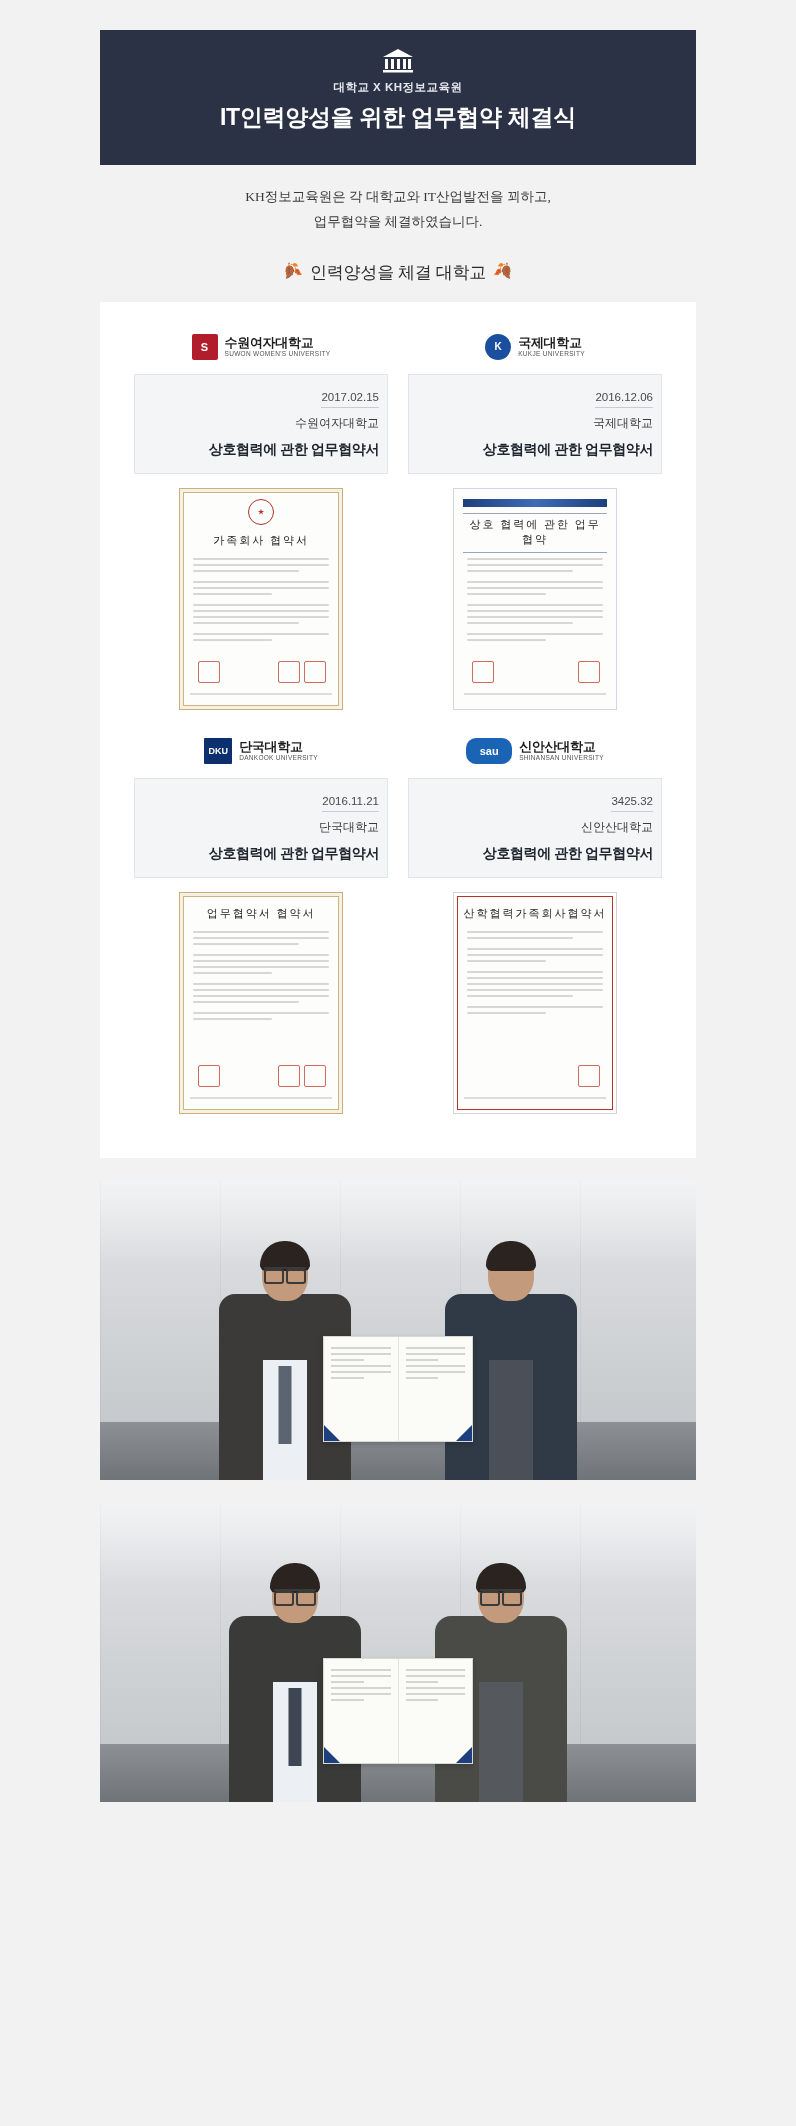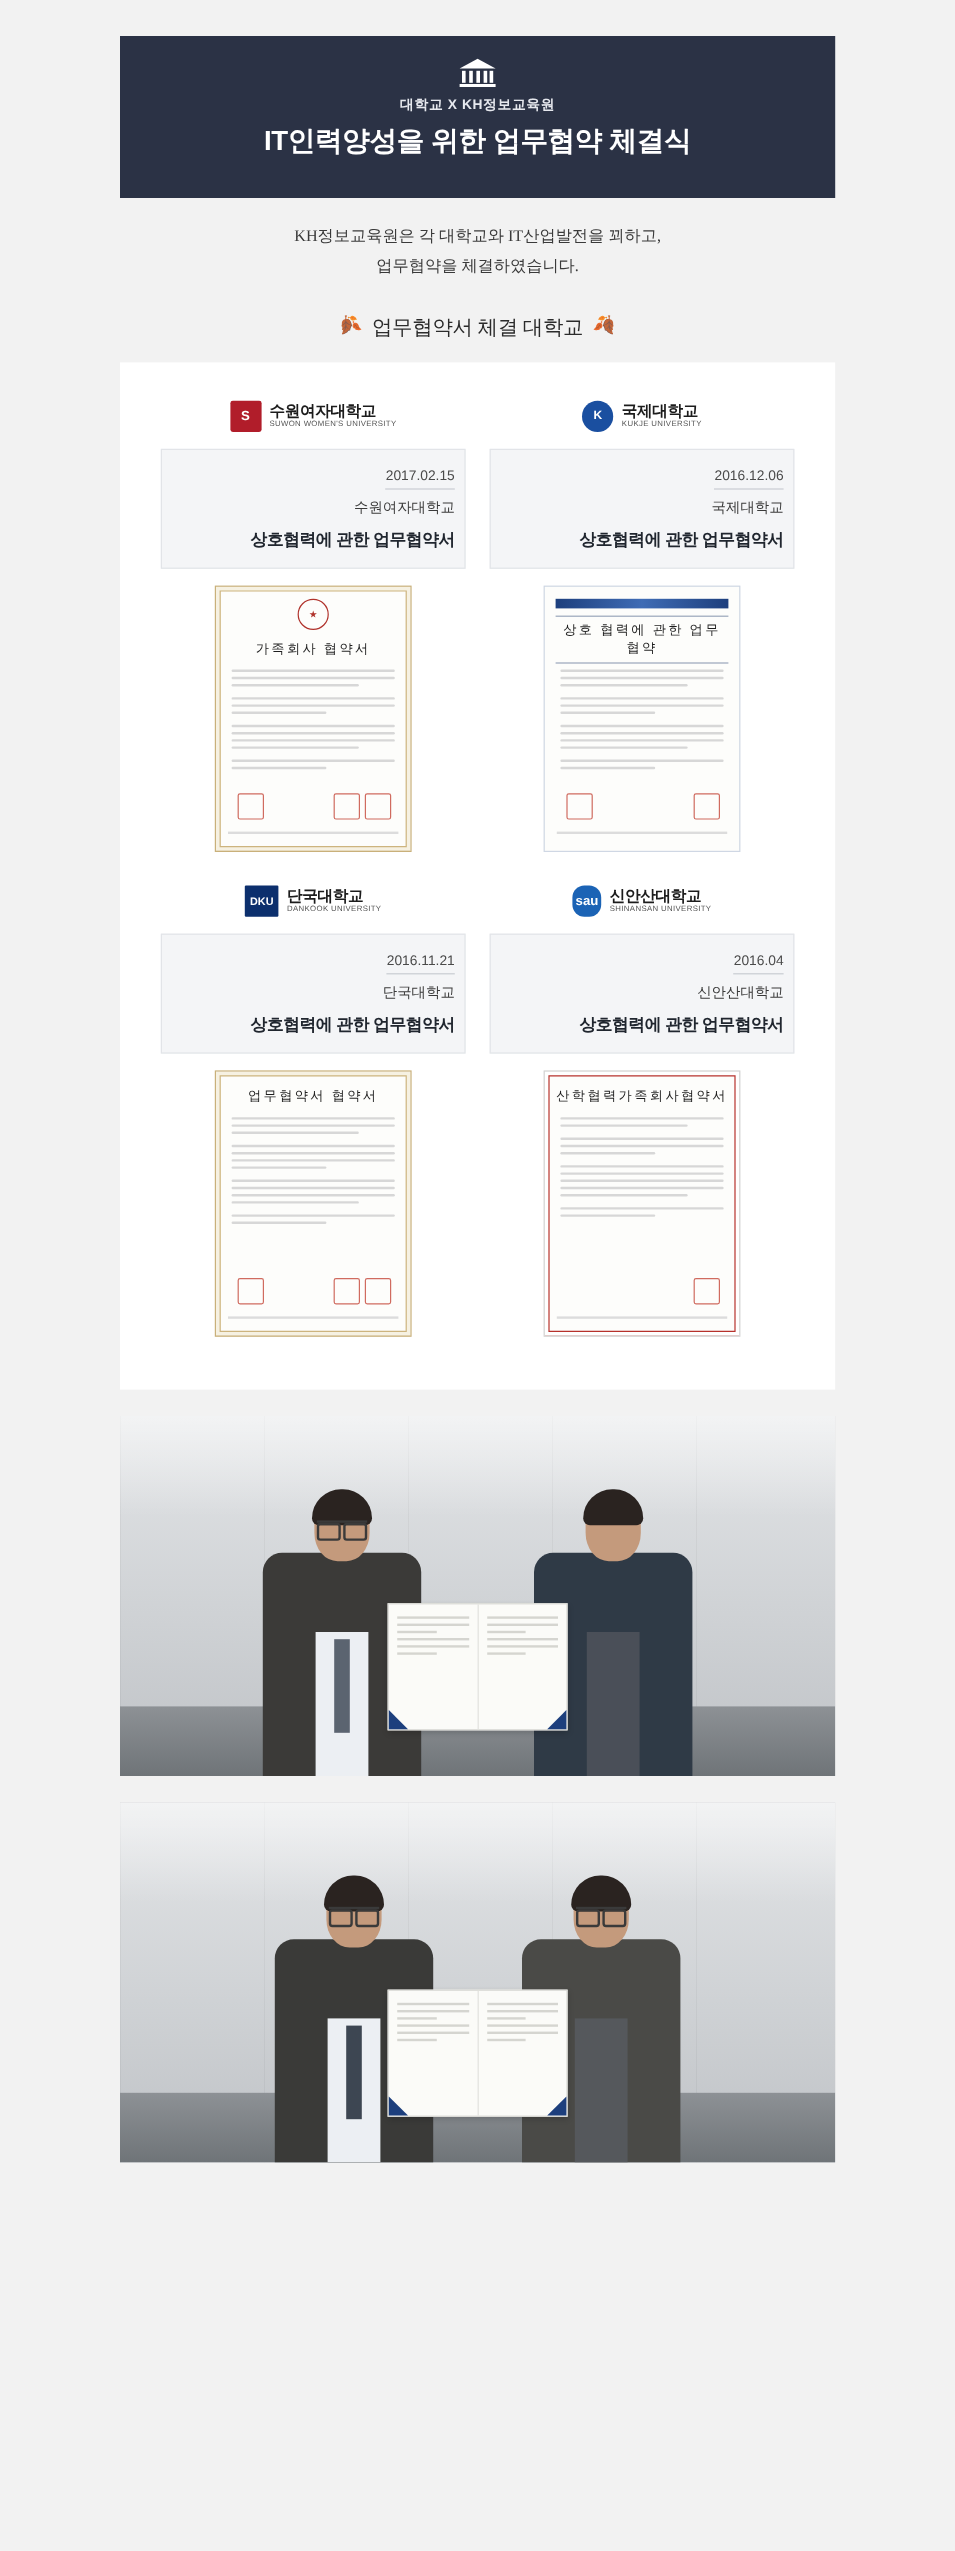--- a/index.html
+++ b/index.html
@@ -107,21 +107,21 @@
   }
   .logo-mark {
     width: 26px; height: 26px;
     display: flex; align-items: center; justify-content: center;
     font-size: 11px; font-weight: bold; color: #fff;
     border-radius: 2px;
   }
   .logo-mark.suwon { background: #b11d2a; }
   .logo-mark.kukje { background: #1a4fa0; border-radius: 50%; font-size: 10px; }
   .logo-mark.dankook { background: #0c2f6d; width: 28px; border-radius: 1px; font-size: 9px; }
-  .logo-mark.sau { background: #1b63b5; width: 24px; border-radius: 10px; font-size: 11px; }
+  .logo-mark.sau { background: #1b63b5; width: 46px; border-radius: 10px; font-size: 11px; }
   .logo-text-main {
     font-size: 13px; font-weight: bold; color: #1c1c1c; letter-spacing: -0.3px;
     line-height: 1.1;
   }
   .logo-text-sub {
     font-size: 6.5px; color: #555; letter-spacing: 0.3px; line-height: 1.2;
   }
   .logo-text-block { text-align: left; }
 
   .info-box {
@@ -298,21 +298,21 @@
   </div>
 
   <div class="intro">
     <div>KH정보교육원은 각 대학교와 IT산업발전을 꾀하고,</div>
     <div>업무협약을 체결하였습니다.</div>
   </div>
 
   <div class="section-title-wrap">
     <div class="section-title">
       <span class="leaf left">🍂</span>
-      <span>업무협약서 체결 대학교</span>
+      <span>인력양성을 체결 대학교</span>
       <span class="leaf right">🍂</span>
     </div>
   </div>
 
   <div class="panel">
     <div class="grid">
 
       <div class="cell">
         <div class="univ-logo">
           <span class="logo-mark suwon">S</span>
@@ -425,21 +425,21 @@
 
       <div class="cell">
         <div class="univ-logo">
           <span class="logo-mark sau">sau</span>
           <span class="logo-text-block">
             <span class="logo-text-main" style="display:block">신안산대학교</span>
             <span class="logo-text-sub" style="display:block">SHINANSAN UNIVERSITY</span>
           </span>
         </div>
         <div class="info-box">
-          <div class="info-date">2016.04</div>
+          <div class="info-date">3425.32</div>
           <div class="info-univ">신안산대학교</div>
           <div class="info-doc">상호협력에 관한 업무협약서</div>
         </div>
         <div class="cert red-frame">
           <div class="cert-title">산학협력가족회사협약서</div>
           <div class="cert-lines">
             <div class="ln"></div>
               <div class="ln mid gap"></div>
             <div class="ln"></div>
               <div class="ln"></div>

